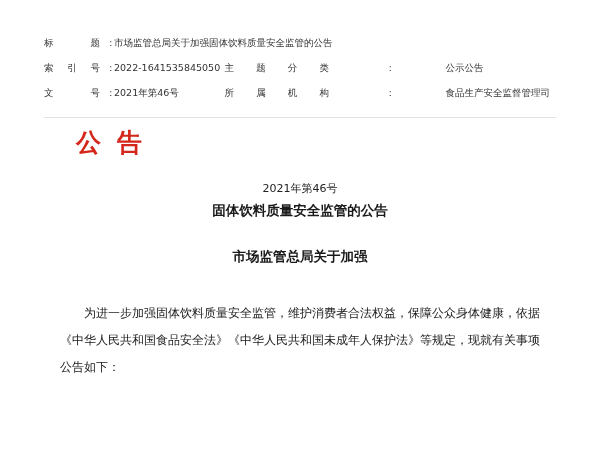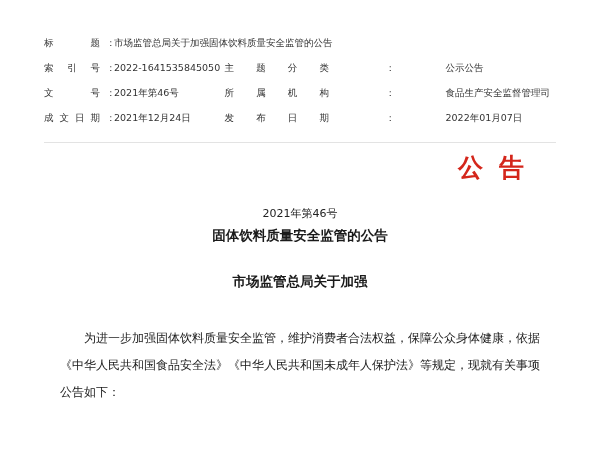--- a/index.html
+++ b/index.html
@@ -85,21 +85,21 @@
     text-align: center;
     color: #d4261b;
     font-family: "DejaVu Serif", "Liberation Serif", serif;
     font-weight: bold;
     font-size: 27px;
     letter-spacing: 1px;
     line-height: 34px;
   }
   .doc-subtitle {
     margin-top: 10px;
-    text-align: right;
+    text-align: left;
     color: #d4261b;
     font-family: "DejaVu Serif", "Liberation Serif", serif;
     font-weight: bold;
     font-size: 25px;
     letter-spacing: 16px;
     line-height: 30px;
     padding-left: 16px;
   }
   .doc-number {
     margin-top: 22px;
@@ -147,28 +147,20 @@
         <td class="meta-value">公示公告</td>
       </tr>
       <tr>
         <td class="meta-label">文  号</td>
         <td class="meta-colon">：</td>
         <td class="meta-value">2021年第46号</td>
         <td class="meta-label-wide">所属机构</td>
         <td class="meta-colon">：</td>
         <td class="meta-value">食品生产安全监督管理司</td>
       </tr>
-      <tr>
-        <td class="meta-label">成文日期</td>
-        <td class="meta-colon">：</td>
-        <td class="meta-value">2021年12月24日</td>
-        <td class="meta-label-wide">发布日期</td>
-        <td class="meta-colon">：</td>
-        <td class="meta-value">2022年01月07日</td>
-      </tr>
     </tbody>
       </table>
   </div>
 
   <div class="meta-divider"></div>
 
   <div class="doc">
     <div class="doc-subtitle">公告</div>
     <div class="doc-number">2021年第46号</div>
     <div class="doc-heading" style="margin-top:0;">固体饮料质量安全监管的公告</div>

